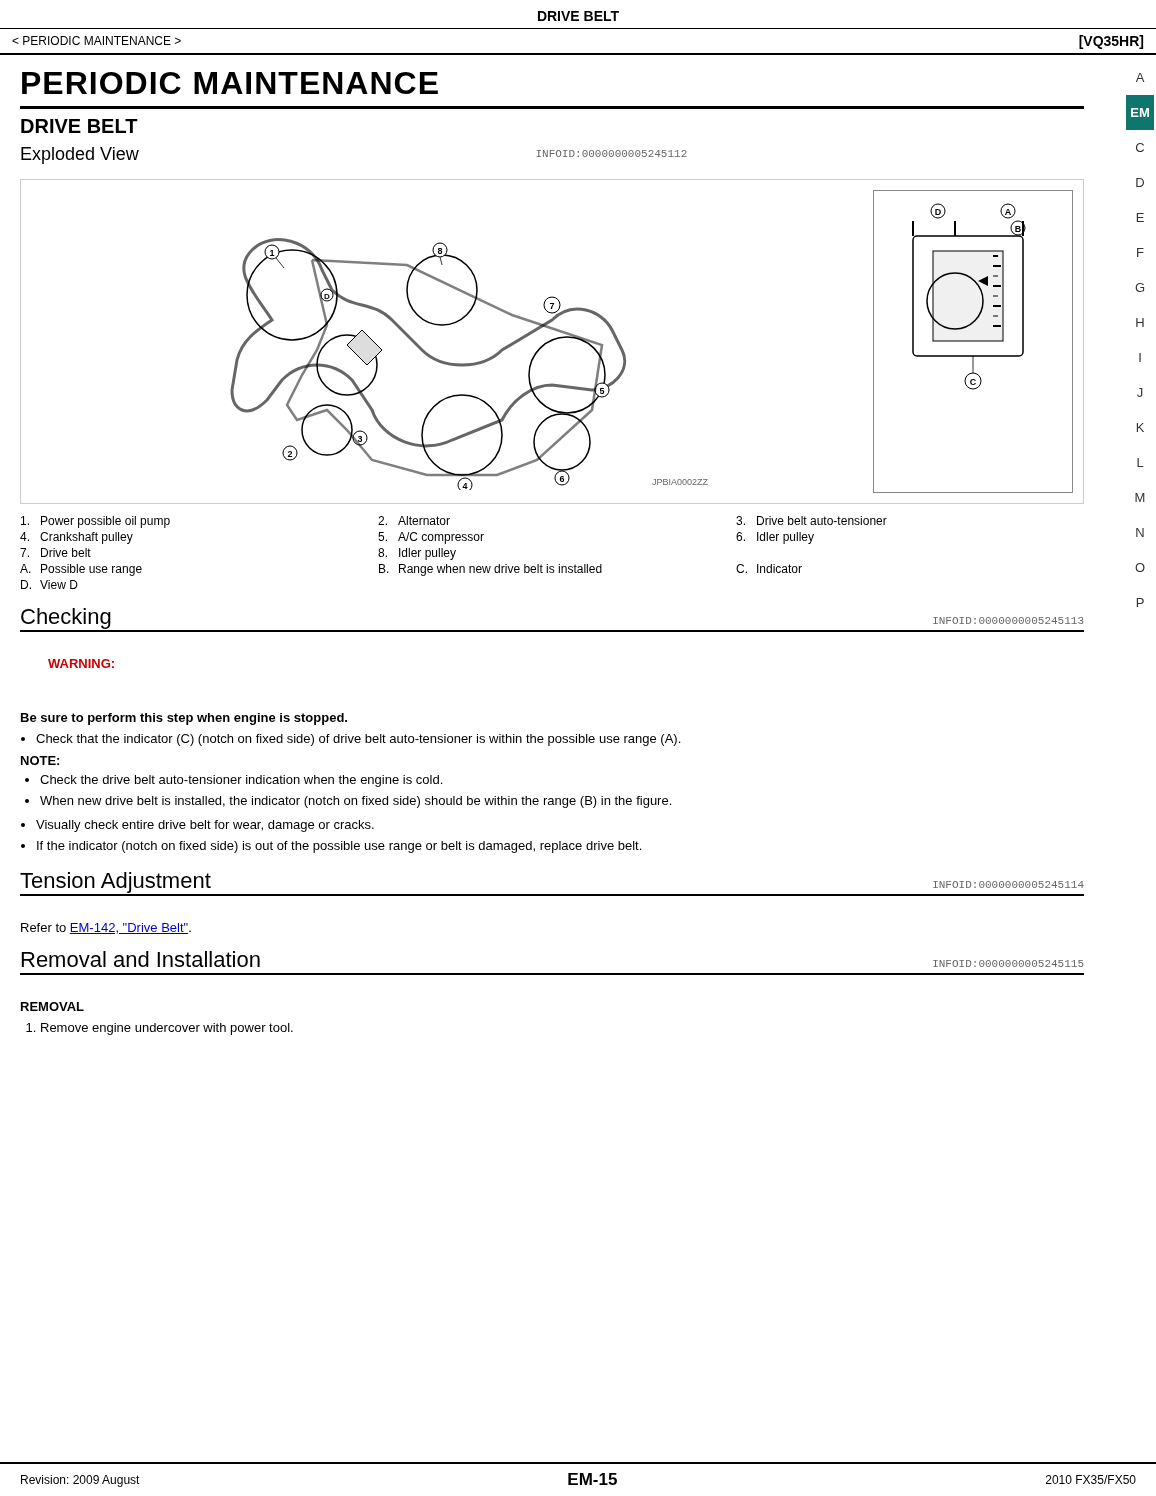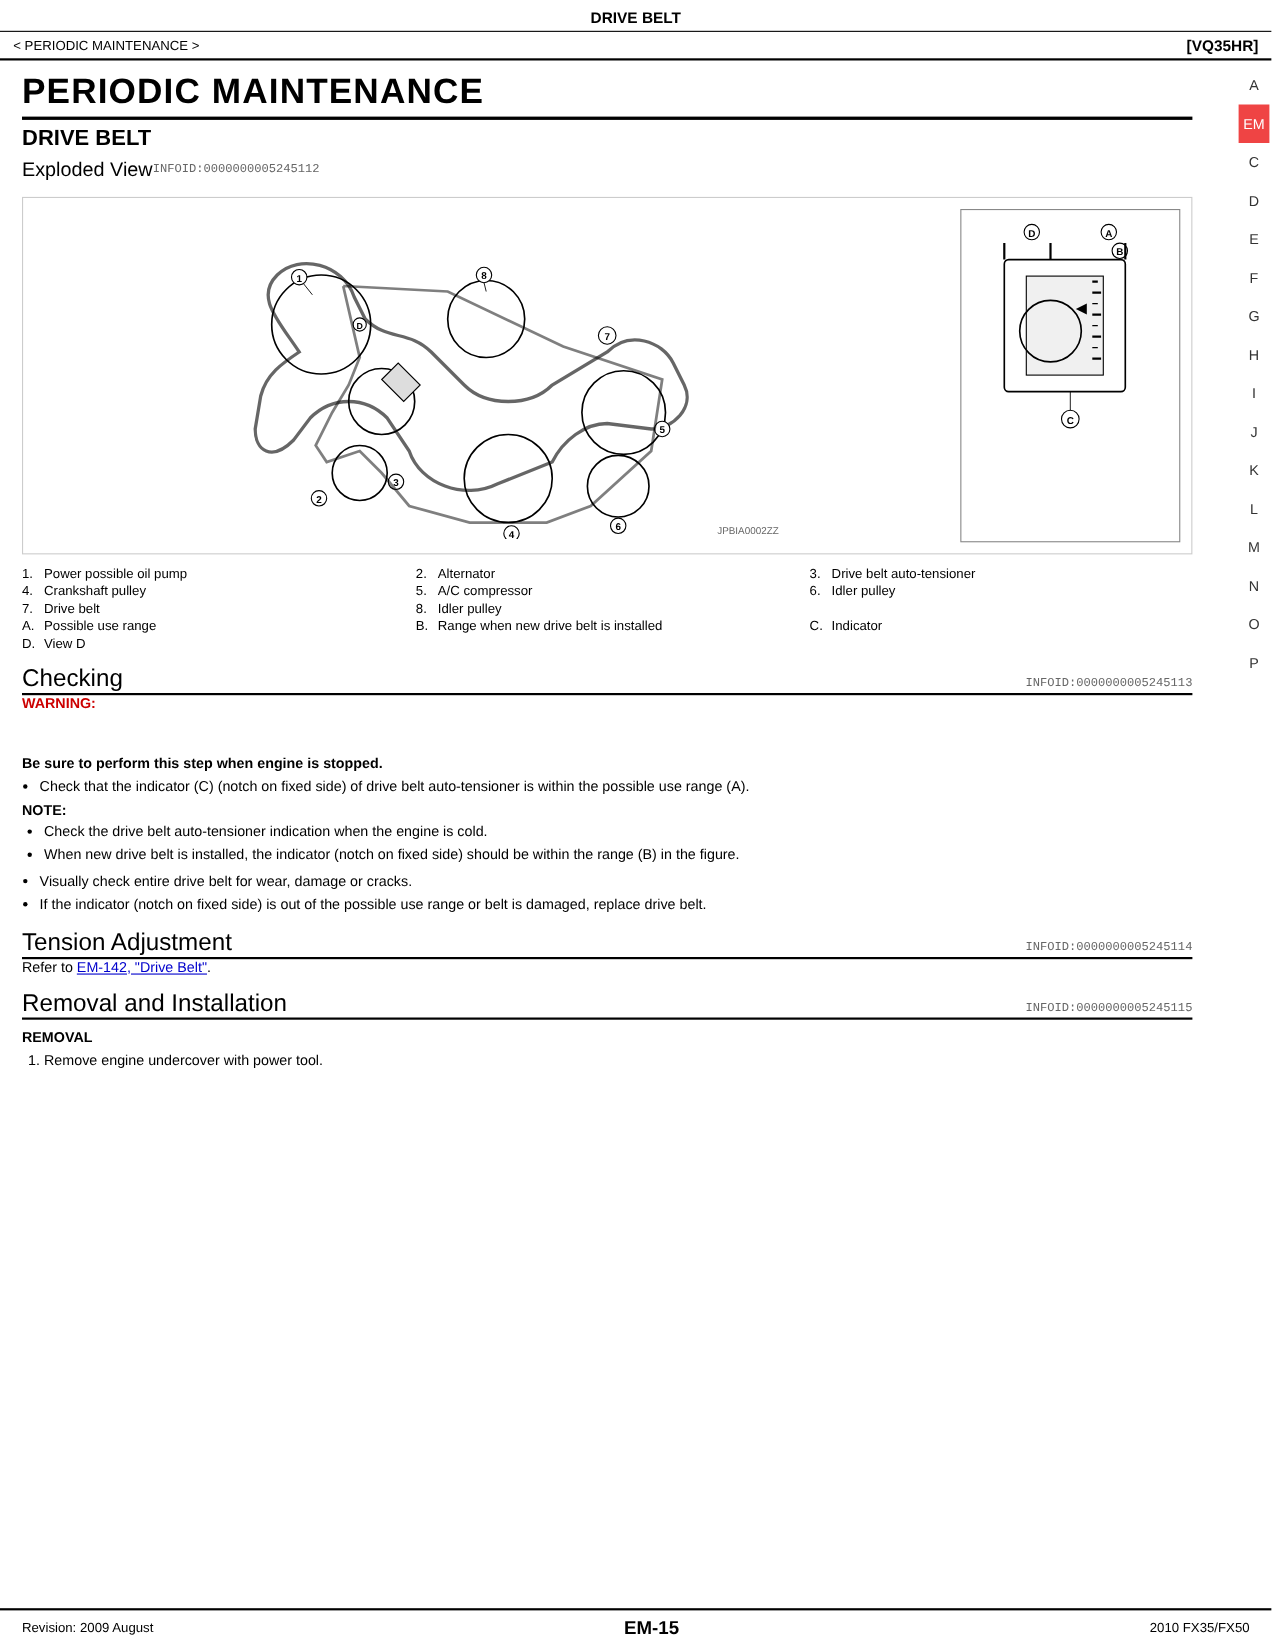--- a/index.html
+++ b/index.html
@@ -43,23 +43,23 @@
       align-items: center;
     }
     .sidebar-letter {
       width: 28px;
       text-align: center;
       padding: 10px 0;
       font-size: 13px;
       color: #333;
     }
     .sidebar-letter.active {
-      background: #ef4444;
+      background: #0f766e;
       color: #fff;
-      font-weight: normal;
+      font-weight: bold;
     }
 
     
     .main-content {
       padding: 10px 40px 10px 20px;
       margin-right: 32px;
     }
 
     .page-title {
       font-size: 32px;
@@ -88,21 +88,21 @@
     .infoid {
       font-size: 11px;
       color: #666;
       float: right;
       margin-top: 4px;
       font-family: Liberation Mono, monospace;
     }
 
     .infoid-line {
       display: flex;
-      justify-content: flex-start;
+      justify-content: space-between;
       align-items: flex-start;
       margin-bottom: 2px;
     }
 
     
     .diagram-container {
       border: 1px solid #ccc;
       margin: 10px 0;
       padding: 10px;
       display: flex;
@@ -132,32 +132,33 @@
       min-width: 16px;
       font-weight: normal;
     }
 
     
     .section-header-line {
       display: flex;
       justify-content: space-between;
       align-items: baseline;
       border-bottom: 2px solid #000;
-      margin-bottom: 0;
+      margin-bottom: 24px;
     }
     .section-heading {
       font-size: 22px;
       font-weight: normal;
     }
 
     .warning-label {
       color: #cc0000;
       font-weight: bold;
       font-size: 13px;
       margin-bottom: 2px;
+      margin-left: 28px;
     }
     .warning-bold {
       font-weight: bold;
       margin-bottom: 4px;
       margin-top: 39px;
     }
     .note-label {
       font-weight: bold;
     }
 

